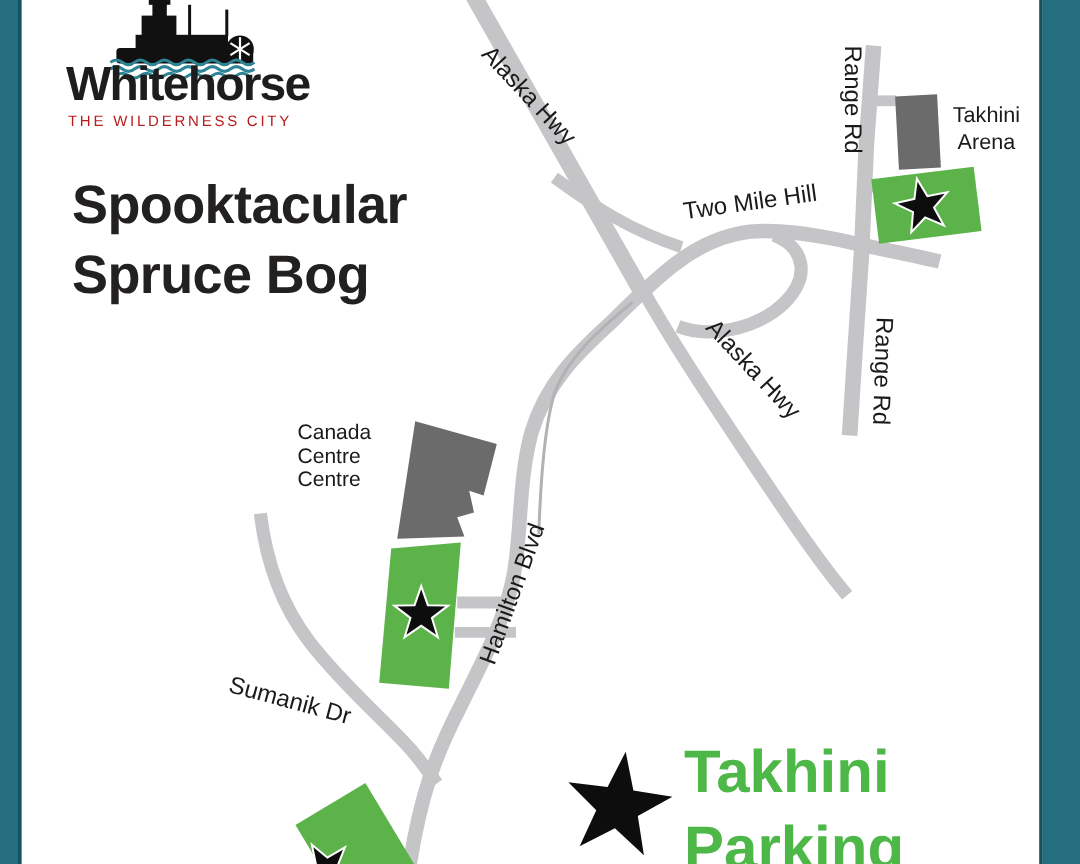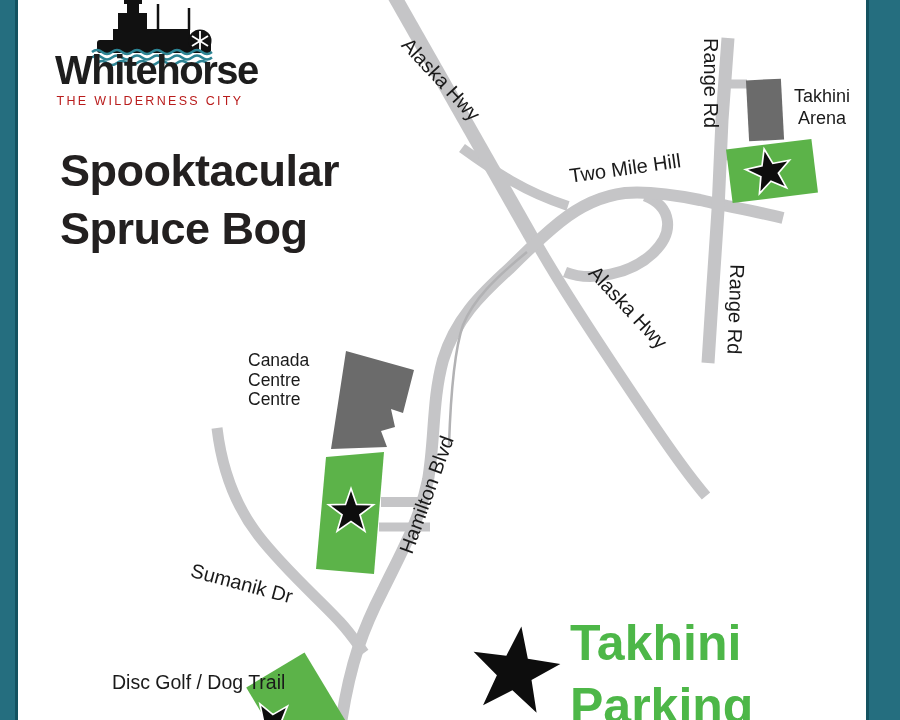--- a/index.html
+++ b/index.html
@@ -116,21 +116,20 @@
   <div class="abs place-label takhini">
     <div>Takhini</div>
     <div>Arena</div>
   </div>
   <div class="abs place-label cgc">
     <div>Canada</div>
     <div>Centre</div>
     <div>Centre</div>
   </div>
   <div class="abs place-label discgolf">
-    <div>Disc Golf / Dog Trail</div>
   </div>
 
   <div class="abs legend-text">
     <div>Takhini</div>
     <div>Parking</div>
   </div>
 
 </div>
 
 </body></html>

